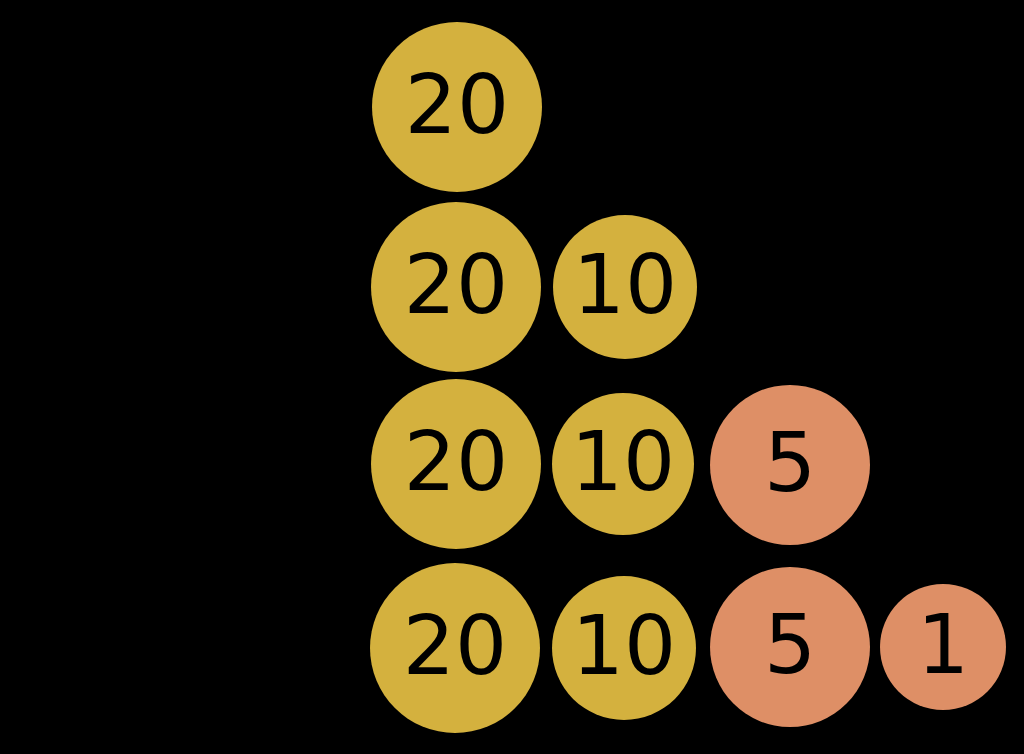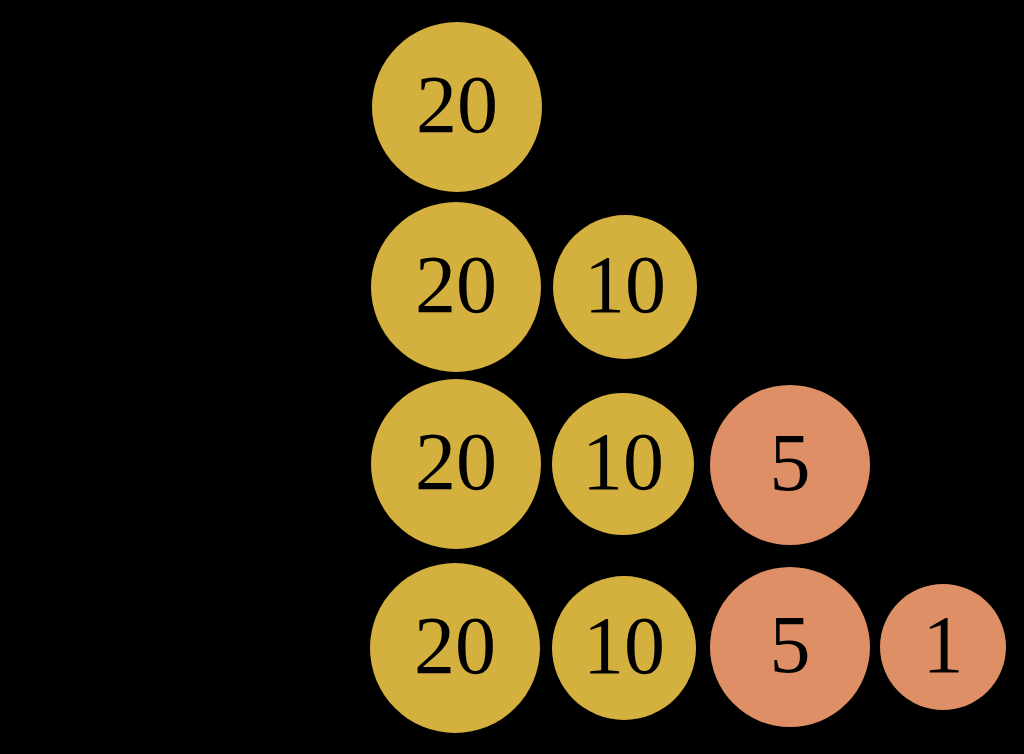--- a/index.html
+++ b/index.html
@@ -30,21 +30,21 @@
     font-size: 82px;
     line-height: 1;
     color: #000000;
     transform: translateY(-2px);
     user-select: none;
   }
 </style>
 </head>
 <body>
 
-<div class="stage" style="background: rgb(0, 0, 0); font-family: Liberation Serif, serif;">
+<div class="stage" style="background: rgb(0, 0, 0);">
     <div class="coin" style="left: 372px; top: 22px; width: 170px; height: 170px; background: rgb(212, 177, 62);">
       <span style="color: rgb(0, 0, 0);">20</span>
     </div>
     <div class="coin" style="left: 371px; top: 202px; width: 170px; height: 170px; background: rgb(212, 177, 62);">
       <span style="color: rgb(0, 0, 0);">20</span>
     </div>
     <div class="coin" style="left: 553px; top: 215px; width: 144px; height: 144px; background: rgb(212, 177, 62);">
       <span style="color: rgb(0, 0, 0);">10</span>
     </div>
     <div class="coin" style="left: 371px; top: 379px; width: 170px; height: 170px; background: rgb(212, 177, 62);">

